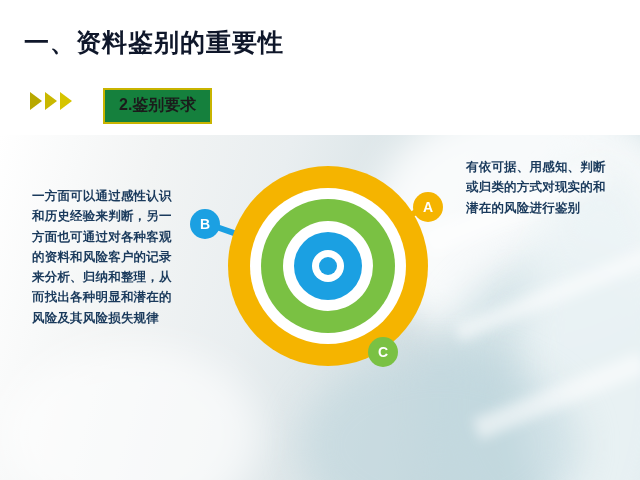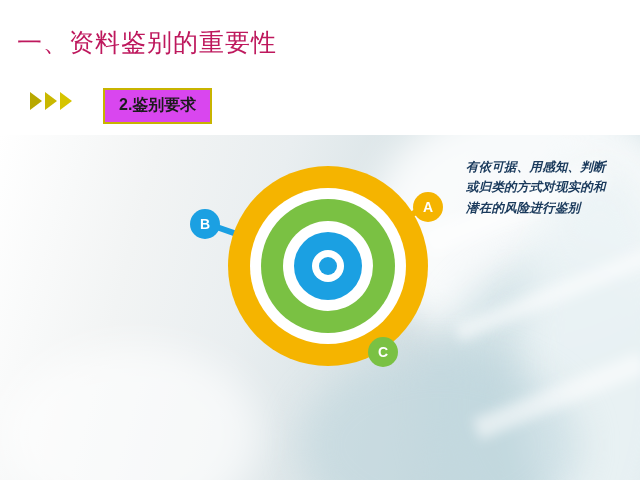--- a/index.html
+++ b/index.html
@@ -16,25 +16,25 @@
   .slide {
     position: relative;
     width: 640px;
     height: 480px;
     background: #ffffff;
     overflow: hidden;
   }
   
   .title {
     position: absolute;
-    left: 17px;
+    left: 24px;
     top: 26px;
     font-size: 25px;
-    font-weight: normal;
-    color: #be185d;
+    font-weight: bold;
+    color: #0f172a;
     letter-spacing: 1px;
     white-space: nowrap;
   }
   .arrows {
     position: absolute;
     left: 30px;
     top: 92px;
     display: flex;
     align-items: center;
     gap: 3px;
@@ -47,21 +47,21 @@
     border-left: 12px solid #b8a800;
   }
   .arrow.a2 { border-left-color: #c9b800; }
   .arrow.a3 { border-left-color: #d6c400; }
   .subtitle-box {
     position: absolute;
     left: 103px;
     top: 88px;
     border: 2px solid #c8b400;
     padding: 5px 14px 6px 14px;
-    background: #d946ef;
+    background: #15803d;
   }
   .subtitle-text {
     font-size: 16px;
     font-weight: bold;
     color: #1b1b1b;
     white-space: nowrap;
   }
   
   .photo-band {
     position: absolute;
@@ -154,21 +154,20 @@
   .marker.mB { left: 190px; top: 209px; background: #1ba0e2; }
   .marker.mC { left: 368px; top: 337px; background: #7ac143; }
   
   .txt {
     position: absolute;
     color: #1a3a5c;
     font-size: 12.5px;
     line-height: 1.62;
     font-weight: bold;
     letter-spacing: 0.2px;
-    font-style: italic;
   }
   .txt.left {
     left: 32px;
     top: 186px;
     width: 150px;
   }
   .txt.right-top {
     left: 466px;
     top: 157px;
     width: 150px;
@@ -220,15 +219,16 @@
     <span class="ring r4"></span>
     <span class="ring r5"></span>
     <span class="ring r6"></span>
     <span class="ring r7"></span>
   </div>
 
   <div class="marker mA">A</div>
   <div class="marker mB">B</div>
   <div class="marker mC">C</div>
 
+  <div class="txt left">一方面可以通过感性认识和历史经验来判断，另一方面也可通过对各种客观的资料和风险客户的记录来分析、归纳和整理，从而找出各种明显和潜在的风险及其风险损失规律</div>
   <div class="txt right-top">有依可据、用感知、判断或归类的方式对现实的和潜在的风险进行鉴别</div>
 
 </div>
 
 </body></html>

